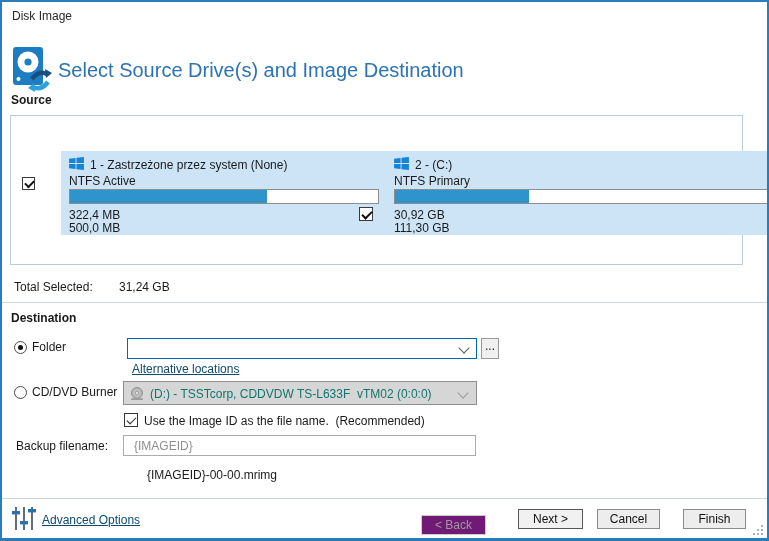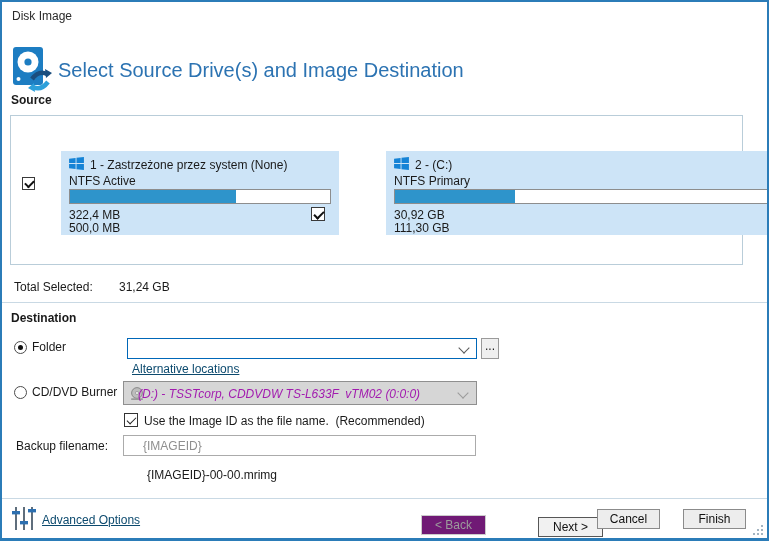--- a/index.html
+++ b/index.html
@@ -10,21 +10,21 @@
     overflow:hidden;
   }
   .abs{position:absolute;}
   .pre{white-space:pre;}
   .bold{font-weight:bold;}
   .blue-header{font-size:20px;color:#2c73b2;}
   .link{color:#0c4a6e;text-decoration:underline;cursor:pointer;}
 
   
   .source-box{left:8px;top:113px;width:731px;height:148px;border:1px solid #b9cdd9;background:#fff;}
-  .tile{position:absolute;top:35px;height:84px;background:#cde4f7;cursor:pointer;}
+  .tile{position:absolute;top:35px;height:84px;background:#cde4f7;cursor:pointer;padding-left:48px;}
   .tile-name{position:absolute;left:29px;top:7px;}
   .tile-fs{position:absolute;left:8px;top:23px;}
   .bar{position:absolute;left:8px;right:8px;top:38px;height:13px;background:#fff;border:1px solid #8d8d8d;}
   .bar-fill{height:100%;background:#2e94cb;}
   .tile-used{position:absolute;left:8px;top:57px;}
   .tile-total{position:absolute;left:8px;top:70px;}
 
   
   .cb{box-sizing:border-box;width:13px;height:13px;background:#fff;border:1px solid #39393 9;border:1px solid #3a3a3a;cursor:pointer;}
   .cb.checked::after{content:"";position:absolute;left:2px;top:2px;width:7px;height:4px;
@@ -40,21 +40,21 @@
   .radio{box-sizing:border-box;width:13px;height:13px;border:1px solid #4c4c4c;border-radius:50%;background:#fff;cursor:pointer;}
   .radio.checked::after{content:"";position:absolute;left:3px;top:3px;width:5px;height:5px;border-radius:50%;background:#111;}
 
   
   .combo{box-sizing:border-box;background:#fff;border:1px solid #0067b8;cursor:pointer;}
   .combo-val{position:absolute;left:6px;top:3px;right:22px;overflow:hidden;}
   .chev{position:absolute;width:7px;height:7px;border-right:1.5px solid #5a5a5a;border-bottom:1.5px solid #5a5a5a;transform:rotate(45deg);}
   .browse-btn{box-sizing:border-box;background:#f0f0f0;border:1px solid #9a9a9a;text-align:center;line-height:15px;cursor:pointer;font-size:12px;}
   .dd-disabled{box-sizing:border-box;background:#d6d6d6;border:1px solid #8f8f8f;cursor:default;}
   .filename-input{box-sizing:border-box;background:#fff;border:1px solid #ababab;color:#8f8f8f;
-    font:12px "Liberation Sans",sans-serif;padding:2px 19px;outline:none;}
+    font:12px "Liberation Sans",sans-serif;padding:2px 10px;outline:none;}
 
   
   .divider{height:1px;background:#c9d9e4;left:0;width:769px;}
 
   
   .btn{box-sizing:border-box;height:20px;border:1px solid #8b8b8b;background:#ededed;
     text-align:center;line-height:18px;cursor:pointer;font-size:12px;color:#111;}
   .btn.default{border-color:#565656;background:#f1f1f1;}
   .btn.disabled{background:#701a75;border-color:#cccccc;color:#9c9c9c;cursor:default;margin-top:6px;}
 
@@ -141,21 +141,21 @@
 
   <div class="abs radio" style="left:12px;top:384px;"></div>
   <div class="abs" style="left:30px;top:383px;">CD/DVD Burner</div>
 
   <div class="abs dd-disabled" style="left:121px;top:379px;width:354px;height:24px;">
     <svg class="abs" style="left:6px;top:5px;" width="14" height="14" viewBox="0 0 14 14">
       <circle cx="7" cy="6" r="5.4" fill="#bdbdbd" stroke="#777" stroke-width="0.8"></circle>
       <circle cx="7" cy="6" r="1.6" fill="#e9e9e9" stroke="#888" stroke-width="0.6"></circle>
       <rect x="1" y="11.2" width="12" height="1.8" rx="0.8" fill="#9a9a9a"></rect>
     </svg>
-    <span class="abs pre" style="left:14px;top:5px;color:#a21caf;font-style:italic;">(D:) - TSSTcorp, CDDVDW TS-L633F  vTM02 (0:0:0)</span>
+    <span class="abs pre" style="left:26px;top:5px;color:#0f766e;">(D:) - TSSTcorp, CDDVDW TS-L633F  vTM02 (0:0:0)</span>
     <span class="chev" style="right:9px;top:7px;border-color:#9b9b9b;"></span>
   </div>
 
   <div class="abs cbm checked" style="left:122px;top:411px;"></div>
   <div class="abs pre" style="left:142px;top:412px;">Use the Image ID as the file name.  (Recommended)</div>
 
   <div class="abs" style="left:14px;top:437px;">Backup filename:</div>
   <input class="abs filename-input" style="left: 121px; top: 433px; width: 353px; height: 21px;" readonly="" value="{IMAGEID}">
   <div class="abs" style="left:145px;top:466px;">{IMAGEID}-00-00.mrimg</div>
 
@@ -167,18 +167,18 @@
       <line x1="12" y1="2" x2="12" y2="25" stroke="#5f6e7c" stroke-width="2"></line>
       <line x1="20" y1="2" x2="20" y2="25" stroke="#5f6e7c" stroke-width="2"></line>
       <rect x="0" y="6" width="8" height="3.4" fill="#2c6fb0"></rect>
       <rect x="8" y="16" width="8" height="3.4" fill="#2c6fb0"></rect>
       <rect x="16" y="4" width="8" height="3.4" fill="#2c6fb0"></rect>
     </svg>
   </div>
   <div class="abs link" style="left:40px;top:511px;">Advanced Options</div>
 
   <div class="abs btn disabled" style="left:419px;top:507px;width:65px;">&lt; Back</div>
-  <div class="abs btn default" style="left:536px;top:507px;width:65px;margin-top:8px;">Next &gt;</div>
+  <div class="abs btn default" style="left:516px;top:507px;width:65px;">Next &gt;</div>
   <div class="abs btn" style="left:595px;top:507px;width:63px;">Cancel</div>
   <div class="abs btn" style="left:681px;top:507px;width:63px;">Finish</div>
 
   <div class="abs grip" style="right:2px;bottom:1px;"></div>
 </div>
 
 </body></html>

